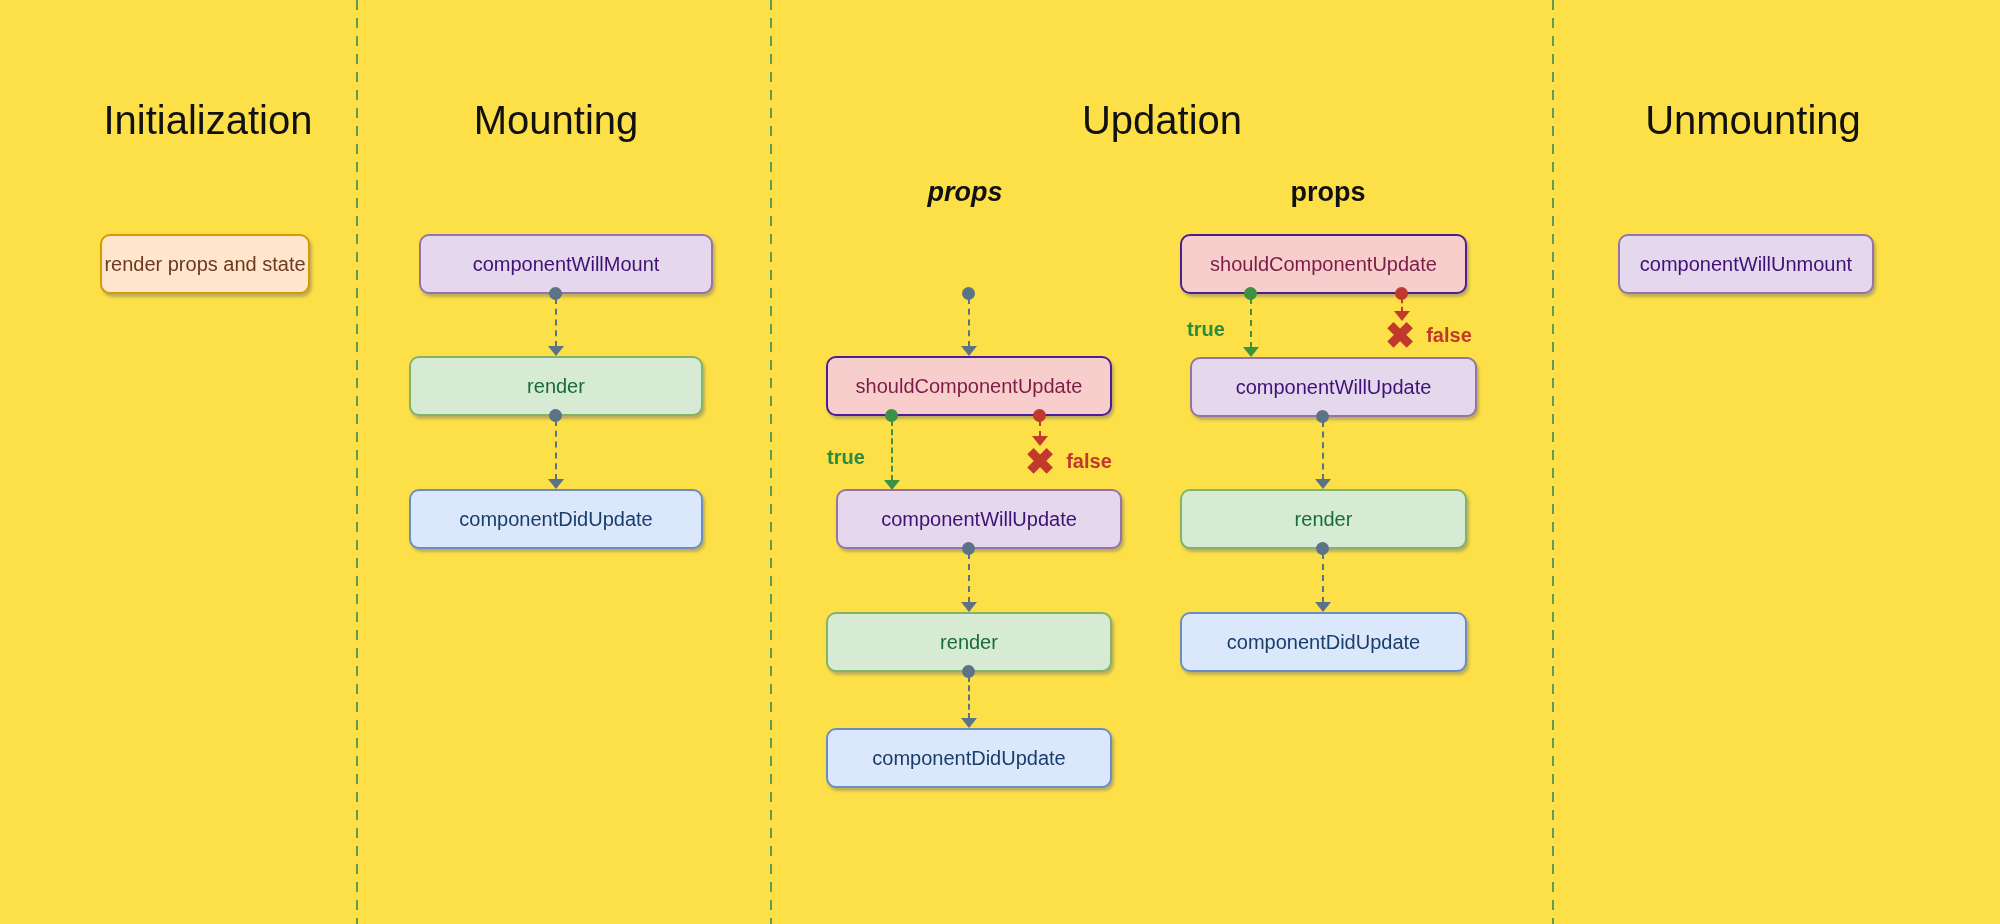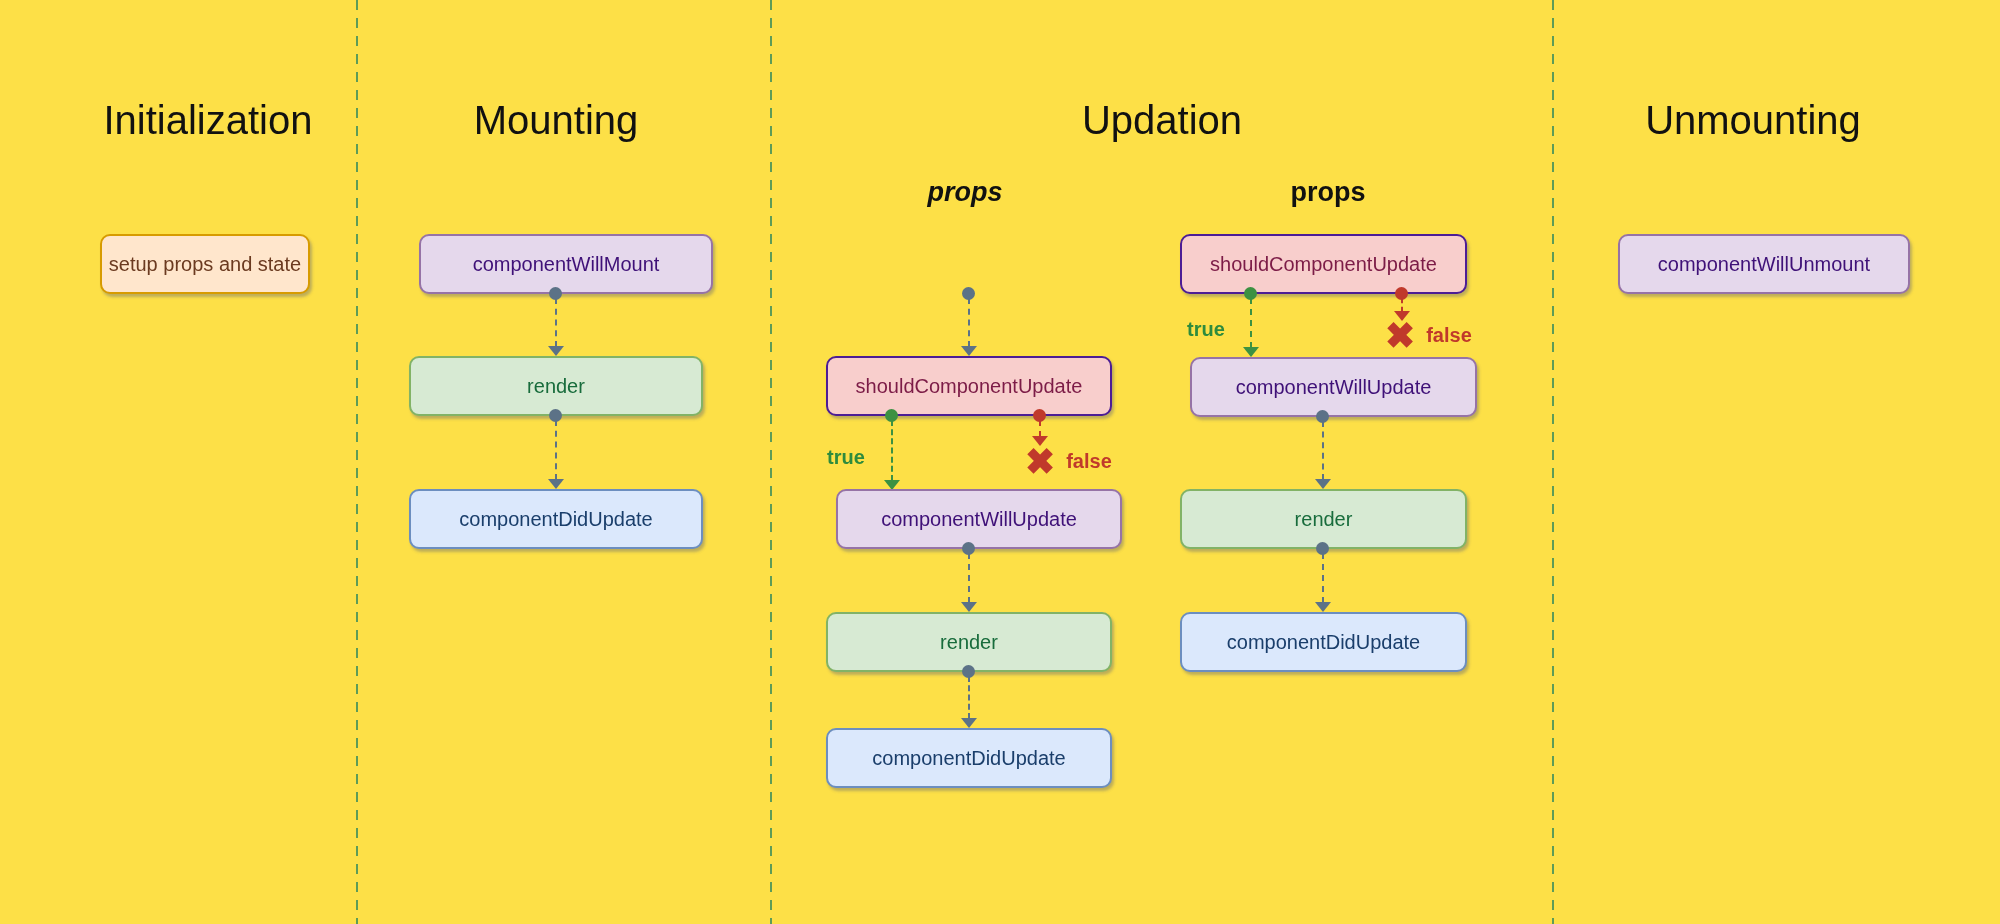--- a/index.html
+++ b/index.html
@@ -71,21 +71,21 @@
   <div class="divider" style="left:1552px;"></div>
 
   <div class="section-title" style="left:58px;top:96px;width:300px;">Initialization</div>
   <div class="section-title" style="left:406px;top:96px;width:300px;">Mounting</div>
   <div class="section-title" style="left:1012px;top:96px;width:300px;">Updation</div>
   <div class="section-title" style="left:1603px;top:96px;width:300px;">Unmounting</div>
 
   <div class="sub-title" style="left:865px;top:176px;width:200px;font-style:italic;">props</div>
   <div class="sub-title" style="left:1228px;top:176px;width:200px;">props</div>
 
-  <div class="node orange" style="left:100px;top:234px;width:210px;">setup props and state</div>
+  <div class="node orange" style="left:100px;top:234px;width:210px;">render props and state</div>
 
   <div class="node purple" style="left:409px;top:234px;width:294px;">componentWillMount</div>
   <div class="arrow gray" style="left:548px;top:294px;height:62px;">
     <span class="dot"></span>
     <span class="line"></span>
     <span class="head"></span>
   </div>
   <div class="node green" style="left:409px;top:356px;width:294px;">render</div>
   <div class="arrow gray" style="left:548px;top:416px;height:73px;">
     <span class="dot"></span>
@@ -151,15 +151,15 @@
     <span class="head"></span>
   </div>
   <div class="node green" style="left:1180px;top:489px;width:287px;">render</div>
   <div class="arrow gray" style="left:1315px;top:549px;height:63px;">
     <span class="dot"></span>
     <span class="line"></span>
     <span class="head"></span>
   </div>
   <div class="node blue" style="left:1180px;top:612px;width:287px;">componentDidUpdate</div>
 
-  <div class="node purple" style="left:1608px;top:234px;width:292px;">componentWillUnmount</div>
+  <div class="node purple" style="left:1608px;top:234px;width:256px;">componentWillUnmount</div>
 
 </div>
 
 </body></html>

